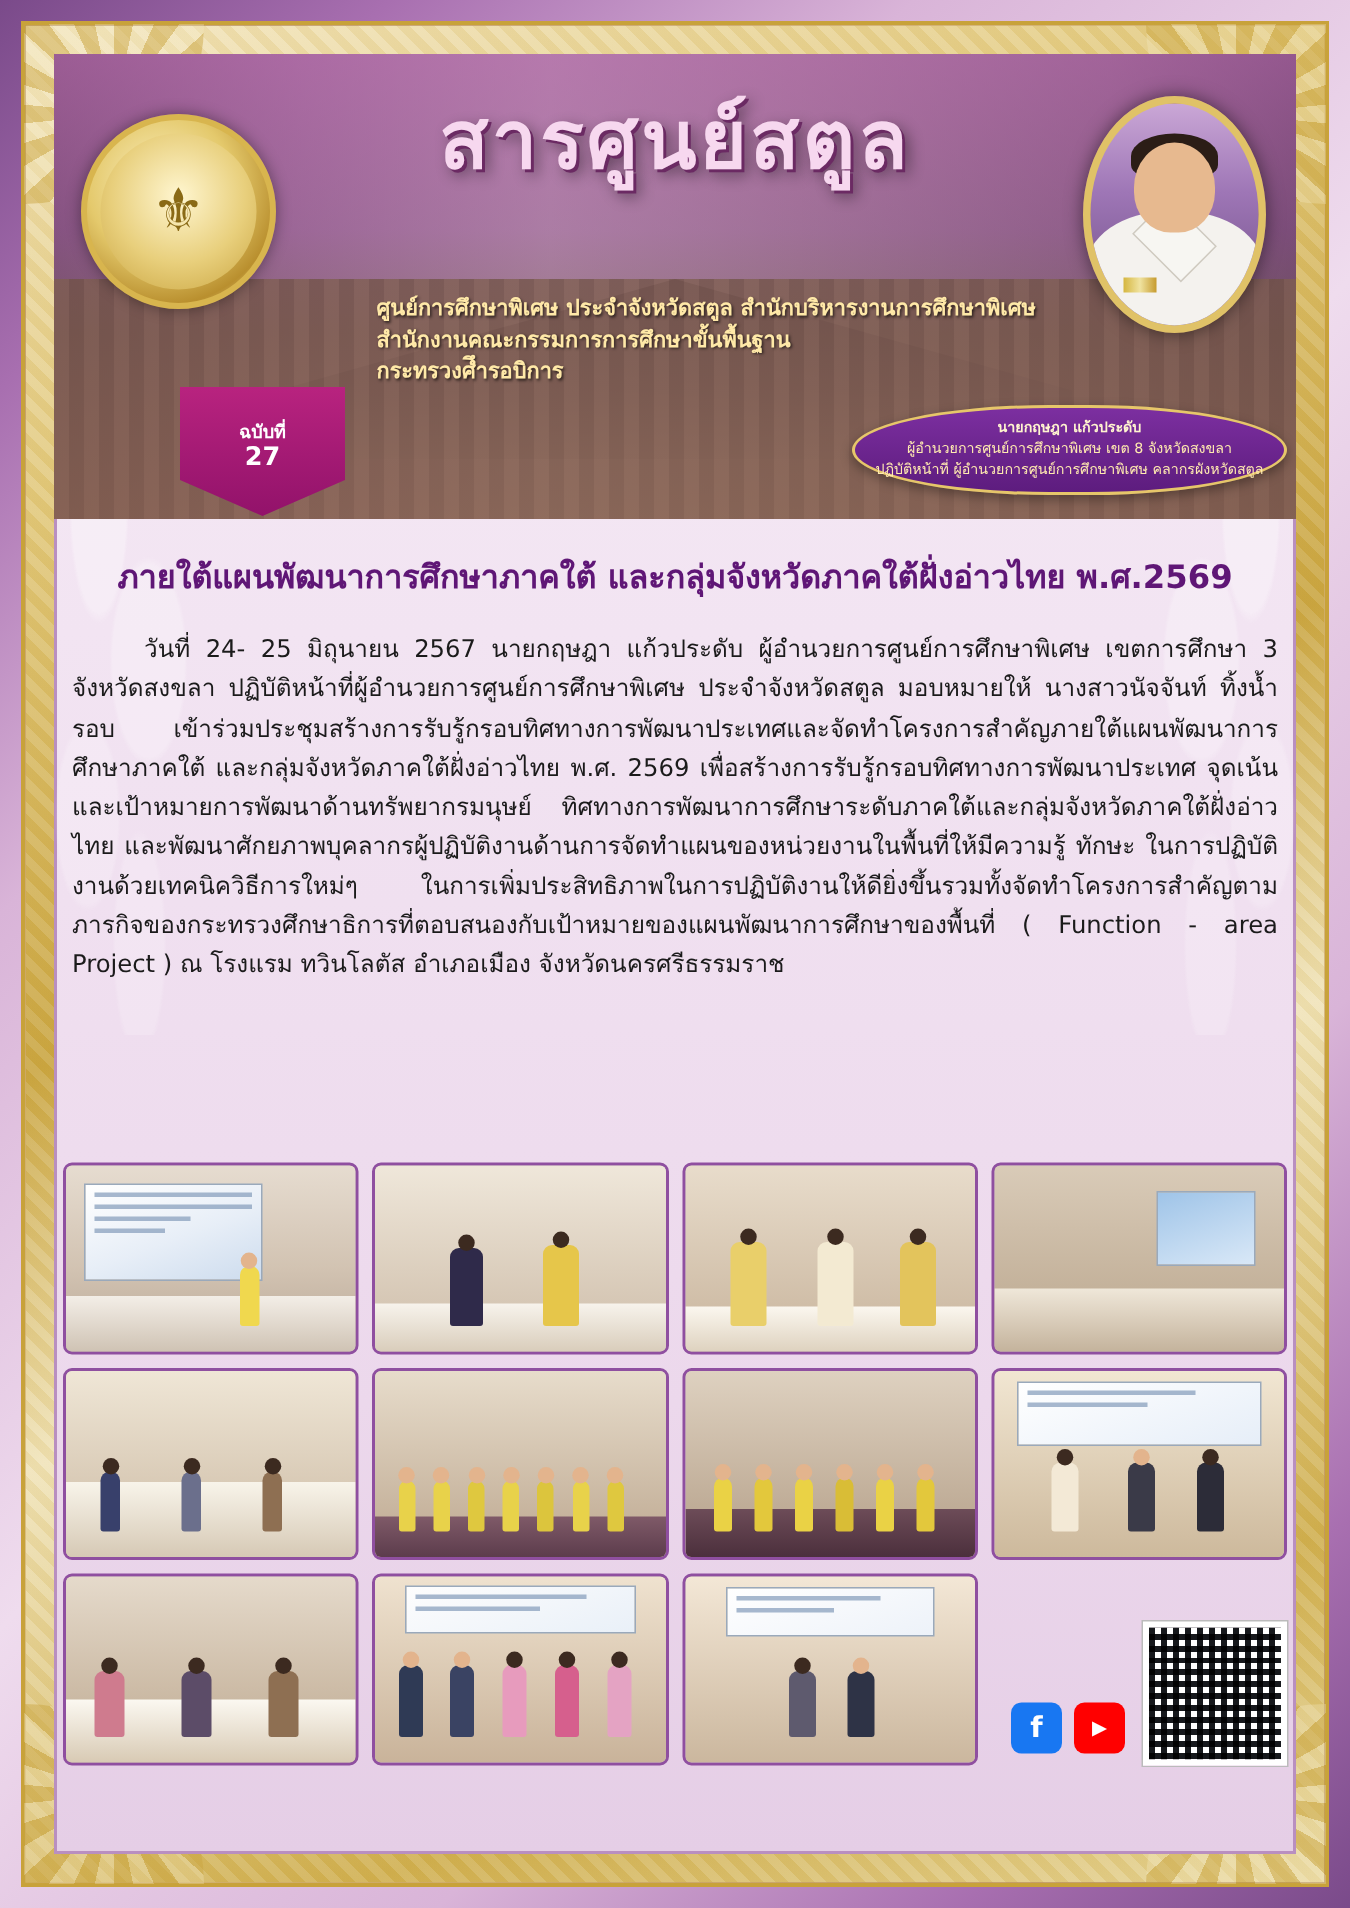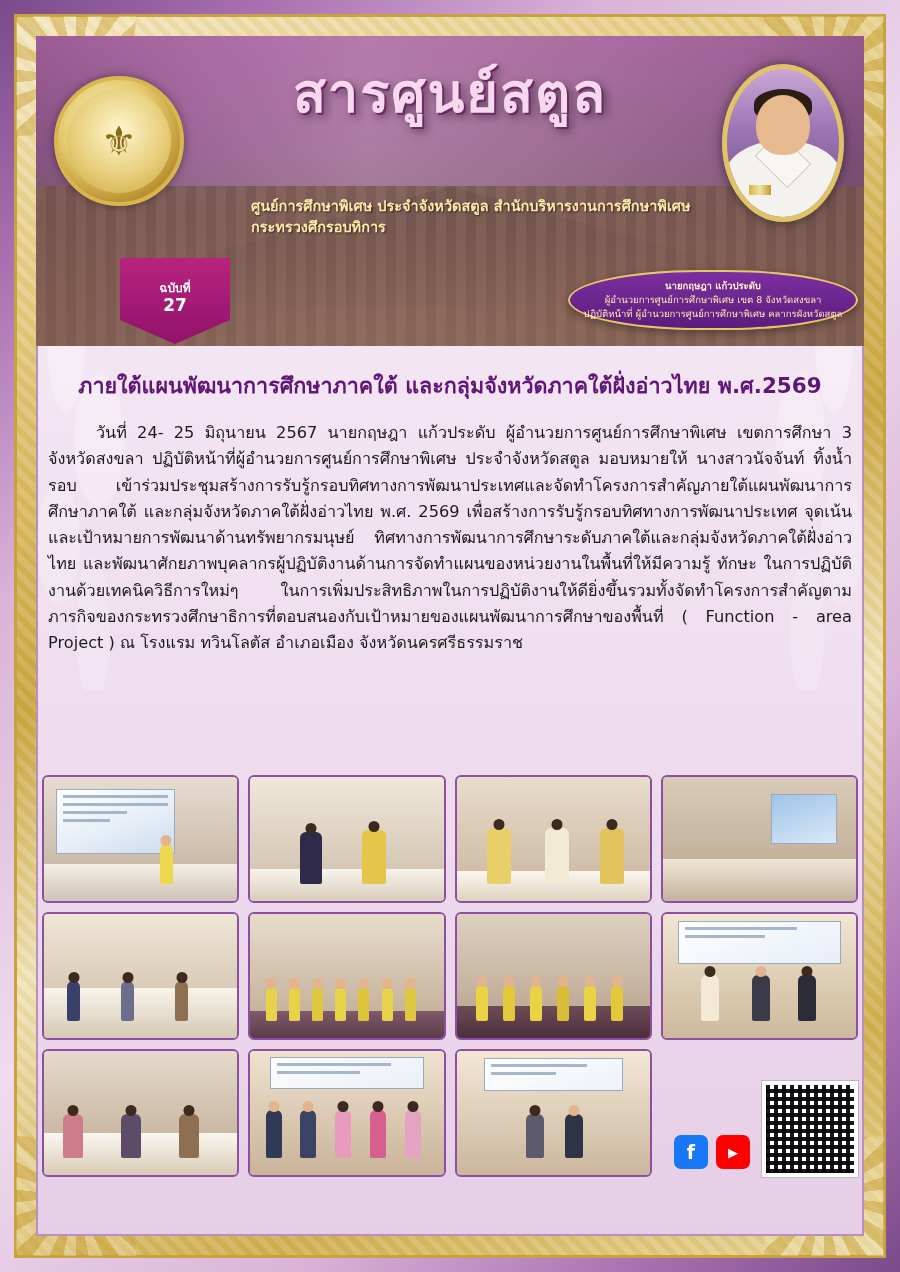--- a/index.html
+++ b/index.html
@@ -324,21 +324,22 @@
     <div class="portrait">
       <div class="body"></div>
       <div class="collar"></div>
       <div class="medal"></div>
       <div class="hair"></div>
       <div class="head"></div>
     </div>
 
     <div class="header-sub">
       <div>ศูนย์การศึกษาพิเศษ ประจำจังหวัดสตูล สำนักบริหารงานการศึกษาพิเศษ</div>
-      <div>กระทรวงศึกรอบทิการ</div>
+      <div>สำนักงานคณะกรรมการการศึกษาขั้นพื้นฐาน</div>
+      <div>กระทรวงศึำรอบิการ</div>
     </div>
   </div>
 
   <div class="issue-badge">
     <div class="lbl">ฉบับที่</div>
     <div class="num">27</div>
   </div>
 
   <div class="ribbon">
     <div>นายกฤษฎา แก้วประดับ</div>

